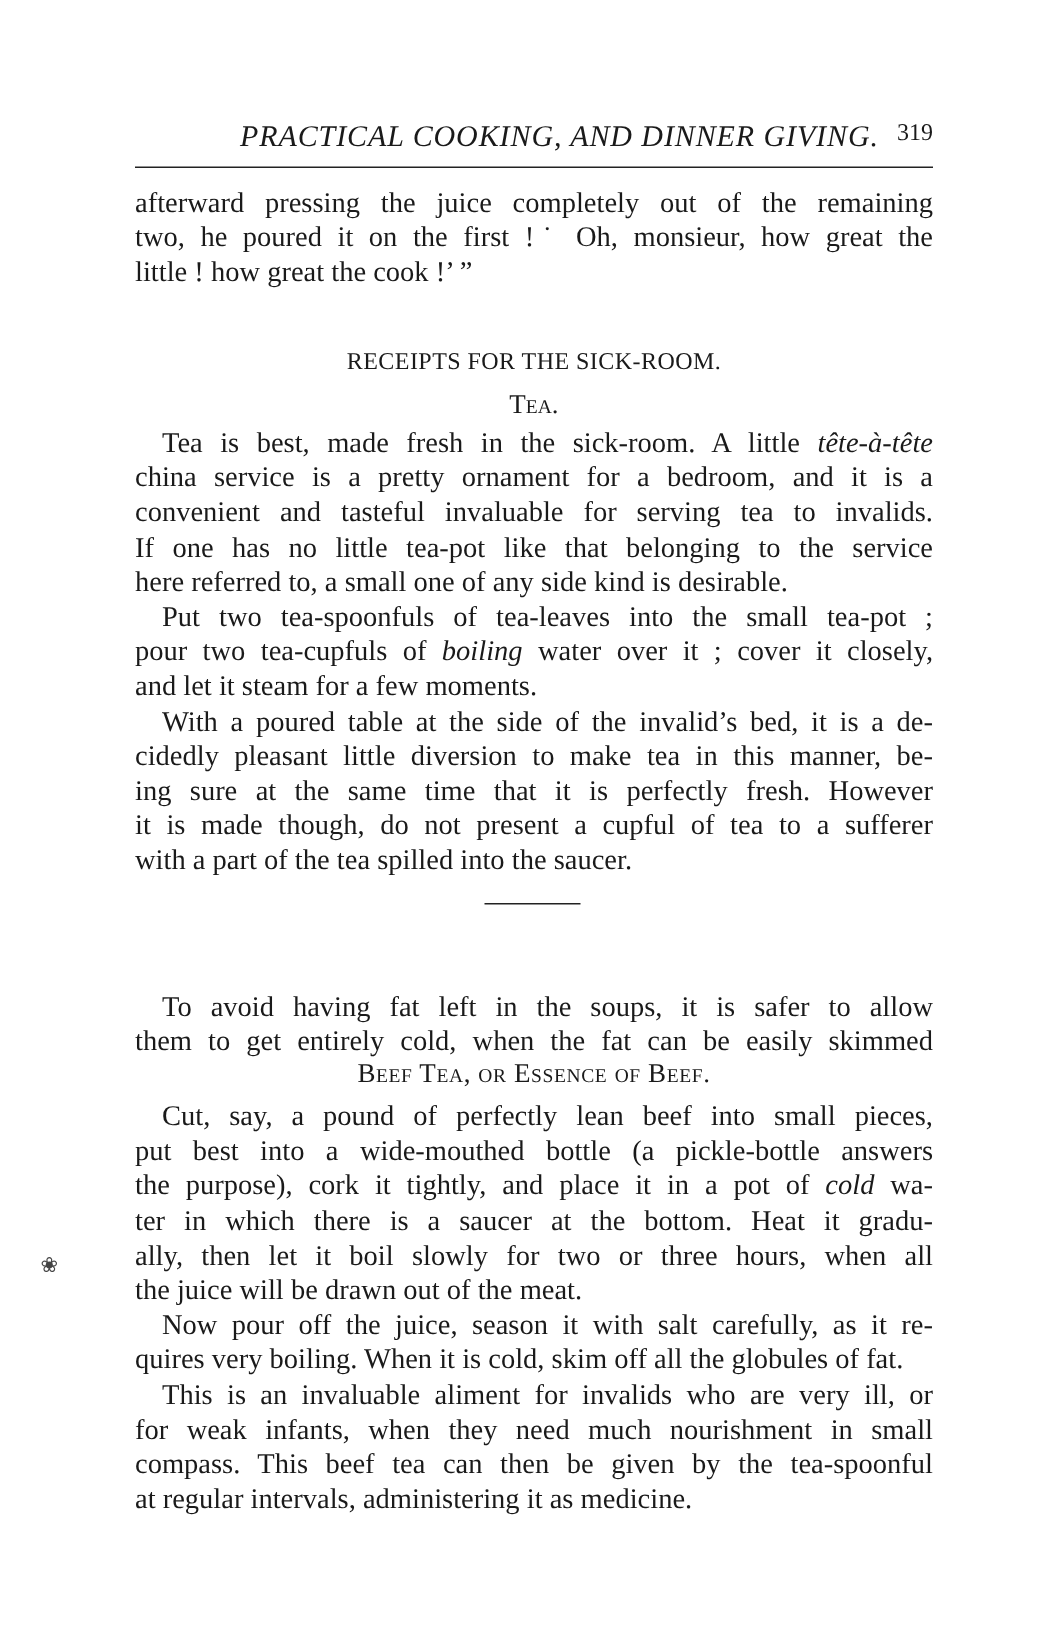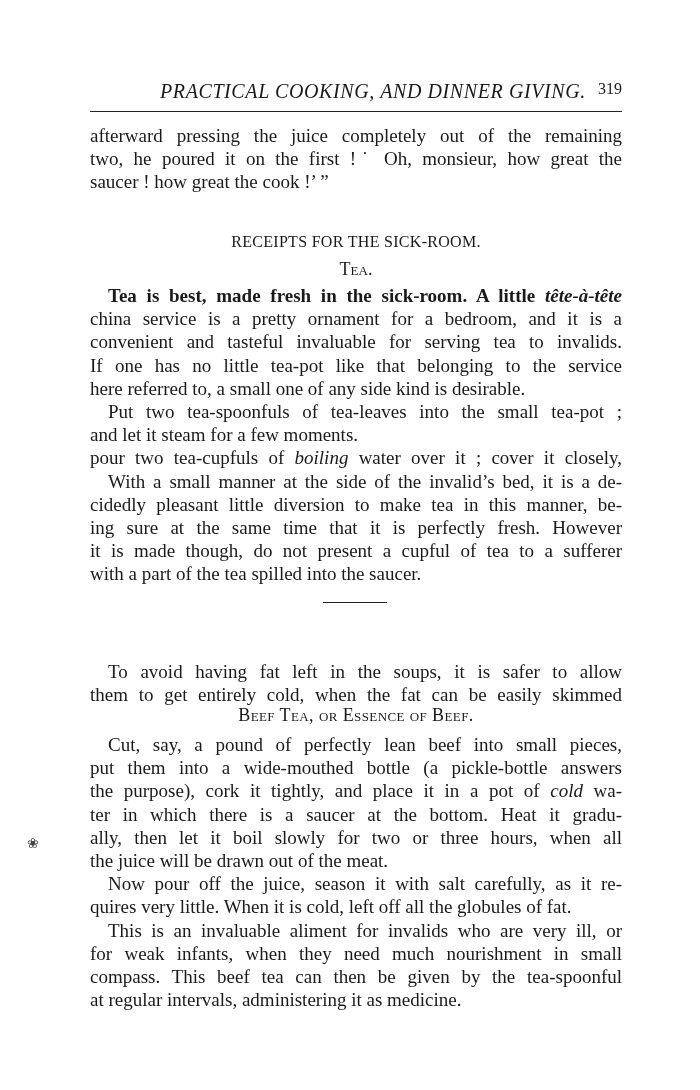--- a/index.html
+++ b/index.html
@@ -105,67 +105,67 @@
 
   <div class="running-head">
     <span class="running-title">PRACTICAL COOKING, AND DINNER GIVING.</span>
     <span class="page-number">319</span>
   </div>
   <div class="head-rule"></div>
 
   <div class="text-block" style="top:124px;">
       <span class="line">afterward pressing the juice completely out of the remaining</span>
       <span class="line">two, he poured it on the first !˙ Oh, monsieur, how great the</span>
-      <span class="line last">saucer ! how great the cook !’ ”</span>
+      <span class="line last">little ! how great the cook !’ ”</span>
     </div>
 
   <div class="center-heading" style="top:233px; font-size:16px; letter-spacing:0.3px;">RECEIPTS FOR THE SICK-ROOM.</div>
 
   <div class="center-heading sc" style="top:259px; font-size:18px;">Tea.</div>
 
   <div class="text-block" style="top:284px;">
-      <span class="line" style="padding-left: 18px; font-weight: bold;">Tea is best, made fresh in the sick-room.   A little <em>tête-à-tête</em></span>
+      <span class="line" style="padding-left: 18px;">Tea is best, made fresh in the sick-room.   A little <em>tête-à-tête</em></span>
       <span class="line">china service is a pretty ornament for a bedroom, and it is a</span>
       <span class="line">convenient and tasteful invaluable for serving tea to invalids.</span>
       <span class="line">If one has no little tea-pot like that belonging to the service</span>
       <span class="line last">here referred to, a small one of any side kind is desirable.</span>
     </div>
   <div class="text-block" style="top:400px;">
       <span class="line" style="padding-left: 18px;">Put two tea-spoonfuls of tea-leaves into the small tea-pot ;</span>
+      <span class="line">pour two tea-cupfuls of <em>boiling</em> water over it ; cover it closely,</span>
       <span class="line last">and let it steam for a few moments.</span>
-      <span class="line">pour two tea-cupfuls of <em>boiling</em> water over it ; cover it closely,</span>
     </div>
   <div class="text-block" style="top:469.6px;">
-      <span class="line" style="padding-left: 18px;">With a small manner at the side of the invalid’s bed, it is a de-</span>
+      <span class="line" style="padding-left: 18px;">With a poured table at the side of the invalid’s bed, it is a de-</span>
       <span class="line">cidedly pleasant little diversion to make tea in this manner, be-</span>
       <span class="line">ing sure at the same time that it is perfectly fresh.   However</span>
       <span class="line">it is made though, do not present a cupful of tea to a sufferer</span>
       <span class="line last">with a part of the tea spilled into the saucer.</span>
     </div>
 
   <div class="short-rule" style="top:602px;"></div>
 
   <div class="text-block" style="top:612px;margin-top:48px;">
       <span class="line" style="padding-left: 18px;">To avoid having fat left in the soups, it is safer to allow</span>
       <span class="line">them to get entirely cold, when the fat can be easily skimmed</span>
     </div>
 
   <div class="center-heading sc" style="top:705px; font-size:18px; letter-spacing:0.4px;">Beef Tea, or Essence of Beef.</div>
 
   <div class="text-block" style="top:733px;">
       <span class="line" style="padding-left: 18px;">Cut, say, a pound of perfectly lean beef into small pieces,</span>
-      <span class="line">put them into a wide-mouthed bottle (a pickle-bottle answers</span>
+      <span class="line">put best into a wide-mouthed bottle (a pickle-bottle answers</span>
       <span class="line">the purpose), cork it tightly, and place it in a pot of <em>cold</em> wa-</span>
       <span class="line">ter in which there is a saucer at the bottom.   Heat it gradu-</span>
       <span class="line">ally, then let it boil slowly for two or three hours, when all</span>
       <span class="line last">the juice will be drawn out of the meat.</span>
     </div>
   <div class="text-block" style="top:872.2px;">
       <span class="line" style="padding-left: 18px;">Now pour off the juice, season it with salt carefully, as it re-</span>
-      <span class="line last">quires very little.   When it is cold, left off all the globules of fat.</span>
+      <span class="line last">quires very boiling.   When it is cold, skim off all the globules of fat.</span>
     </div>
   <div class="text-block" style="top:918.6px;">
       <span class="line" style="padding-left: 18px;">This is an invaluable aliment for invalids who are very ill, or</span>
       <span class="line">for weak infants, when they need much nourishment in small</span>
       <span class="line">compass.   This beef tea can then be given by the tea-spoonful</span>
       <span class="line last">at regular intervals, administering it as medicine.</span>
     </div>
 
 </div>
 

